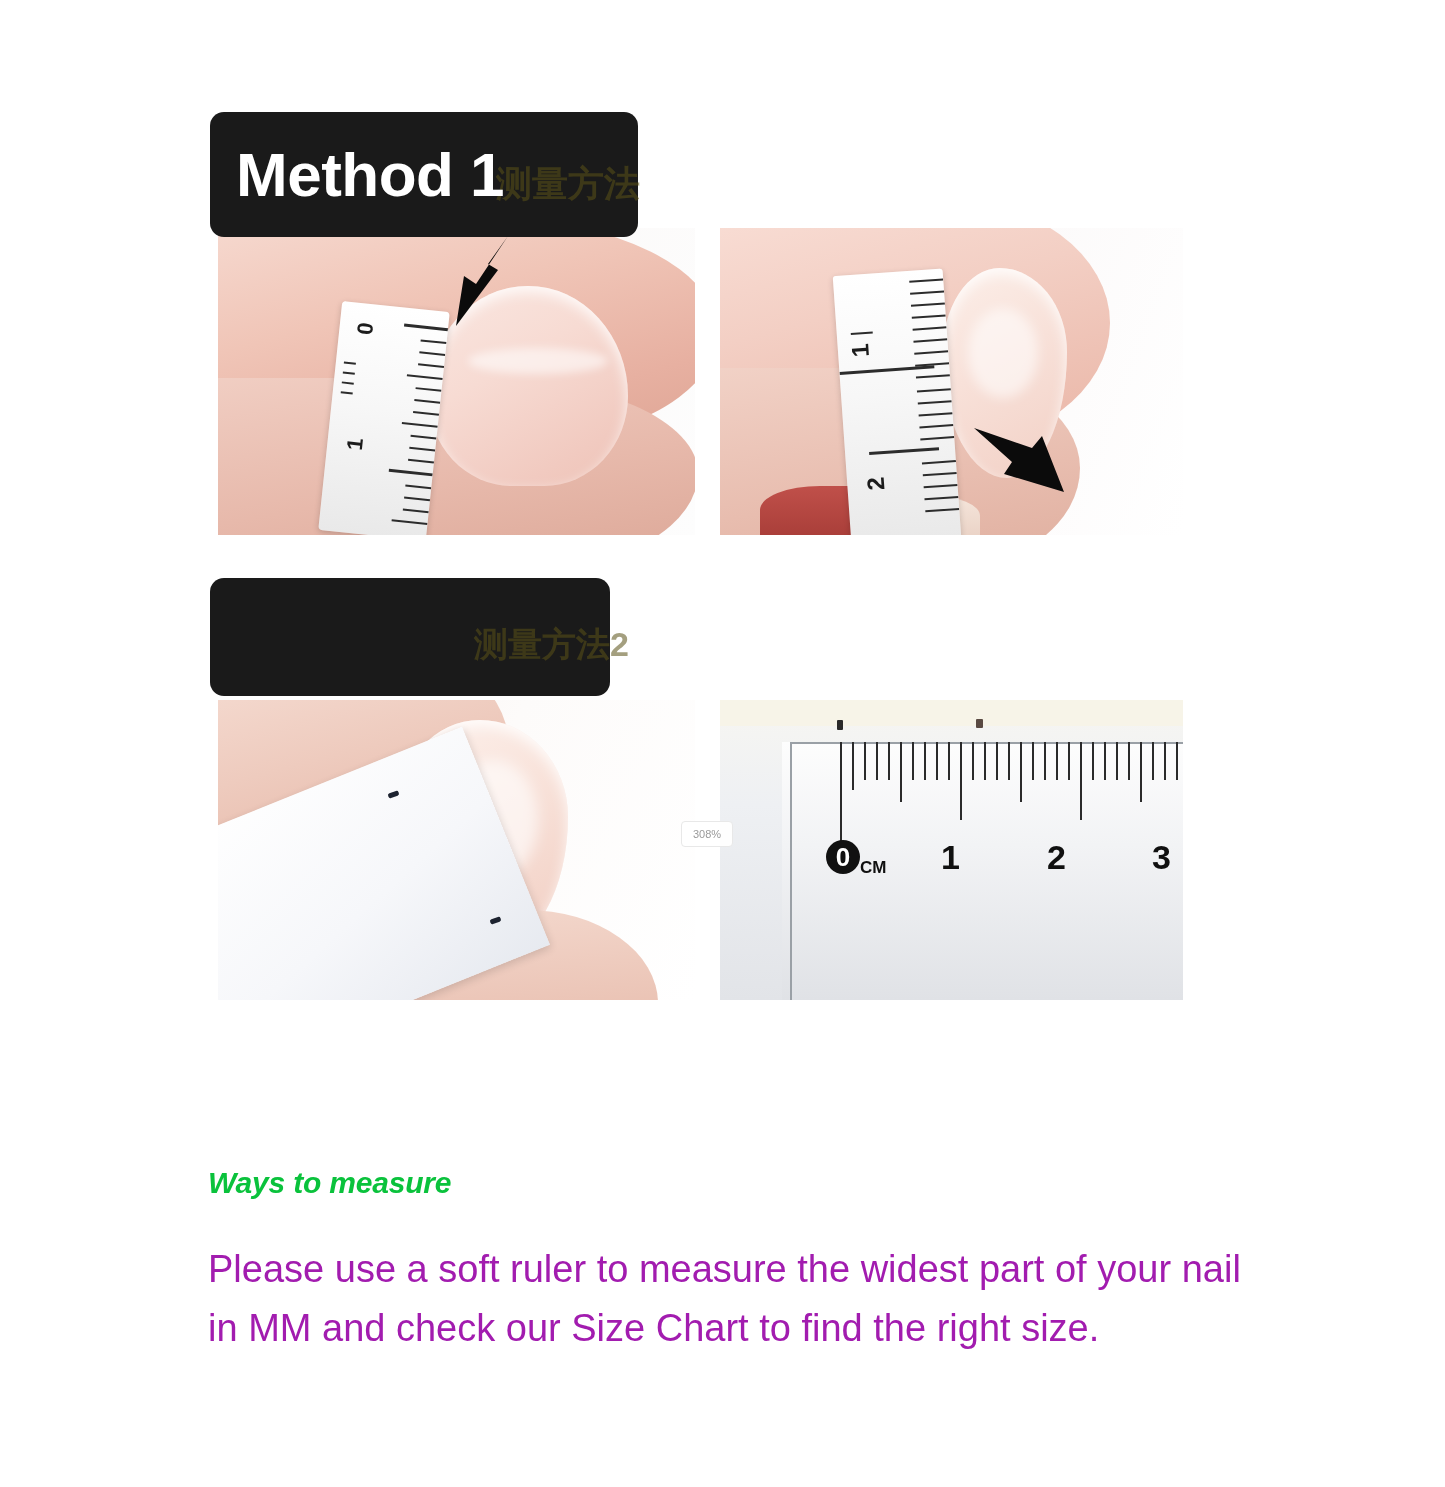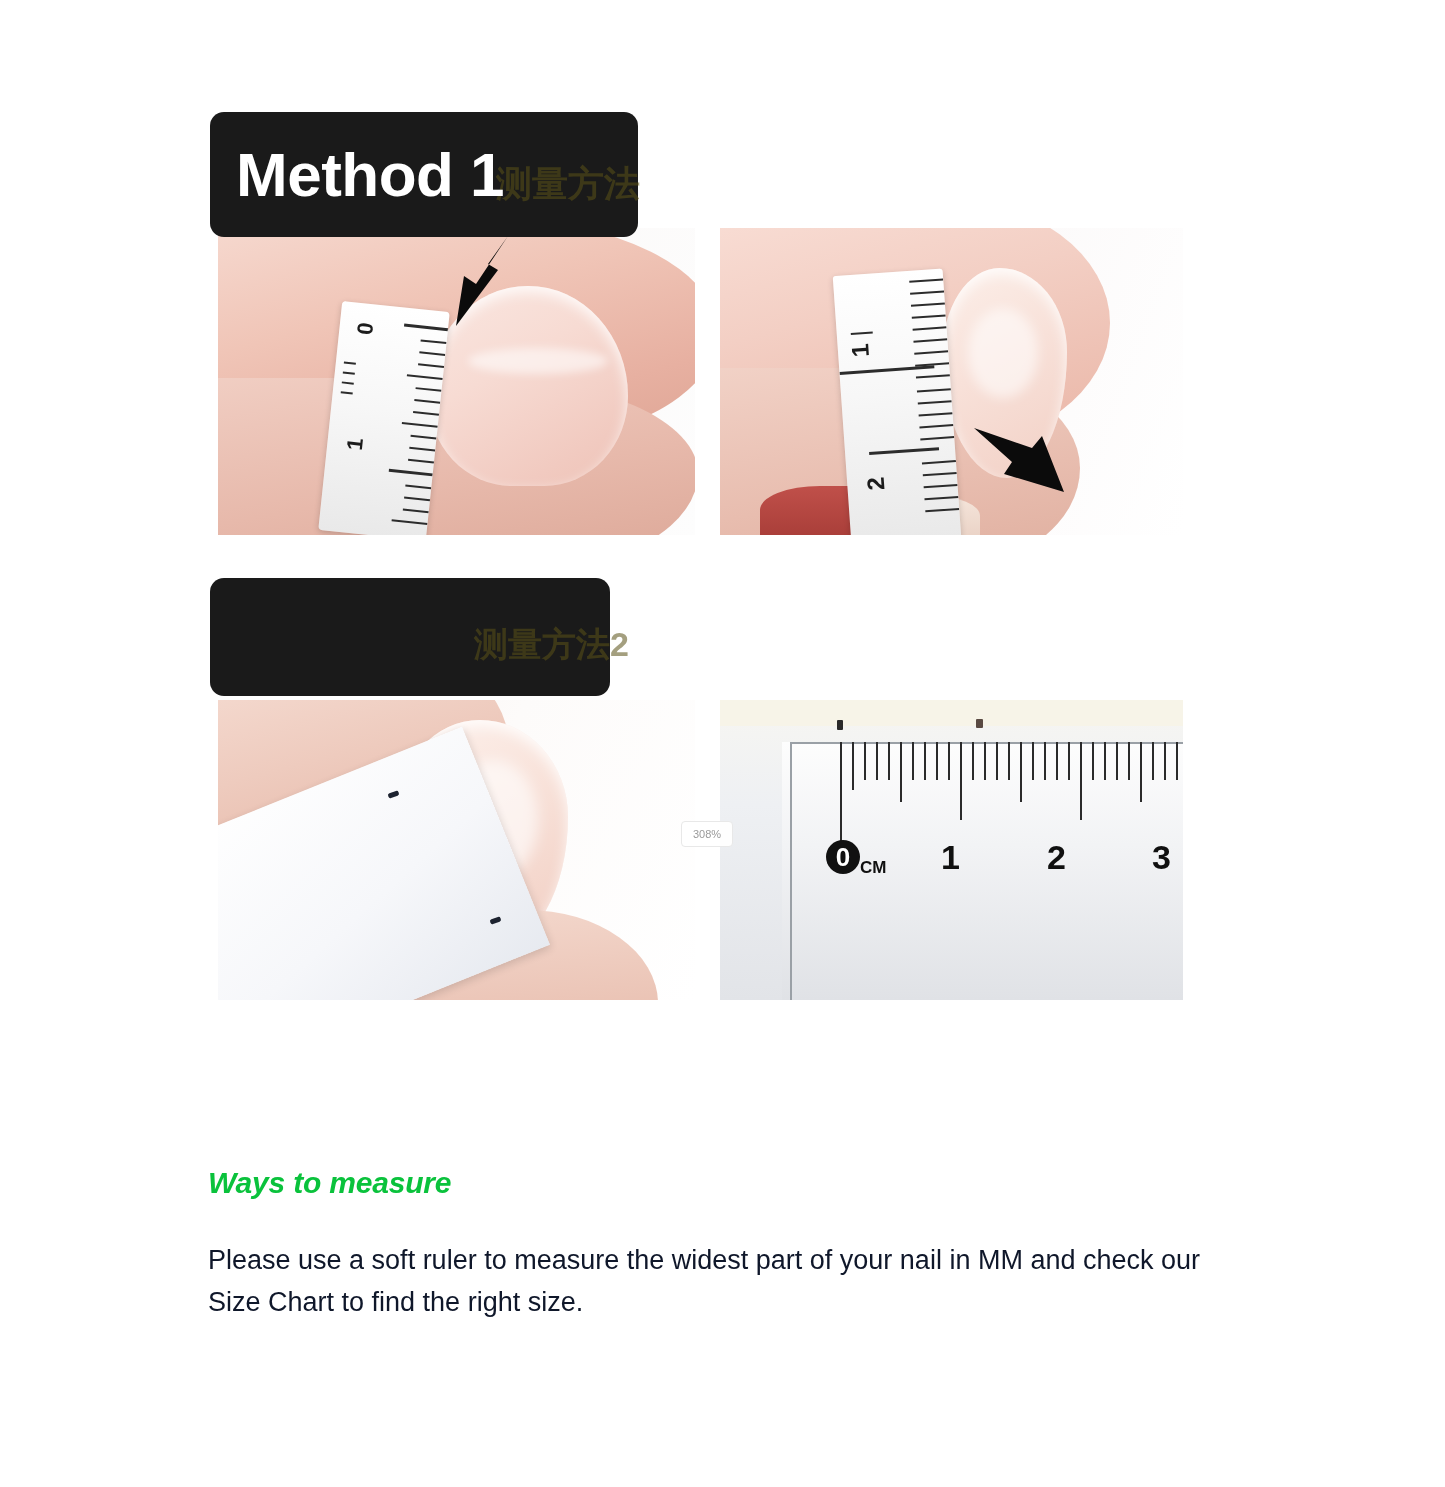--- a/index.html
+++ b/index.html
@@ -134,23 +134,23 @@
     font-style: italic;
     font-weight: 700;
     font-size: 30px;
     letter-spacing: -0.2px;
   }
   #measure-paragraph {
     position: absolute;
     left: 208px;
     top: 1240px;
     width: 1035px;
-    color: #0f172a;
-    font-family: "Liberation Sans", sans-serif;
-    font-size: 27px;
+    color: #a21caf;
+    font-family: "Liberation Sans", sans-serif;
+    font-size: 38px;
     line-height: 1.55;
     font-weight: 400;
   }
 </style>
 </head>
 <body>
 
 <div class="photo" style="left:218px; top:228px; width:477px; height:307px; background:#fafafa;">
 
   <div style="position:absolute;inset:0;background:linear-gradient(105deg,#f3eceb 0%,#fbf8f7 45%,#fdfdfd 100%);"></div>

